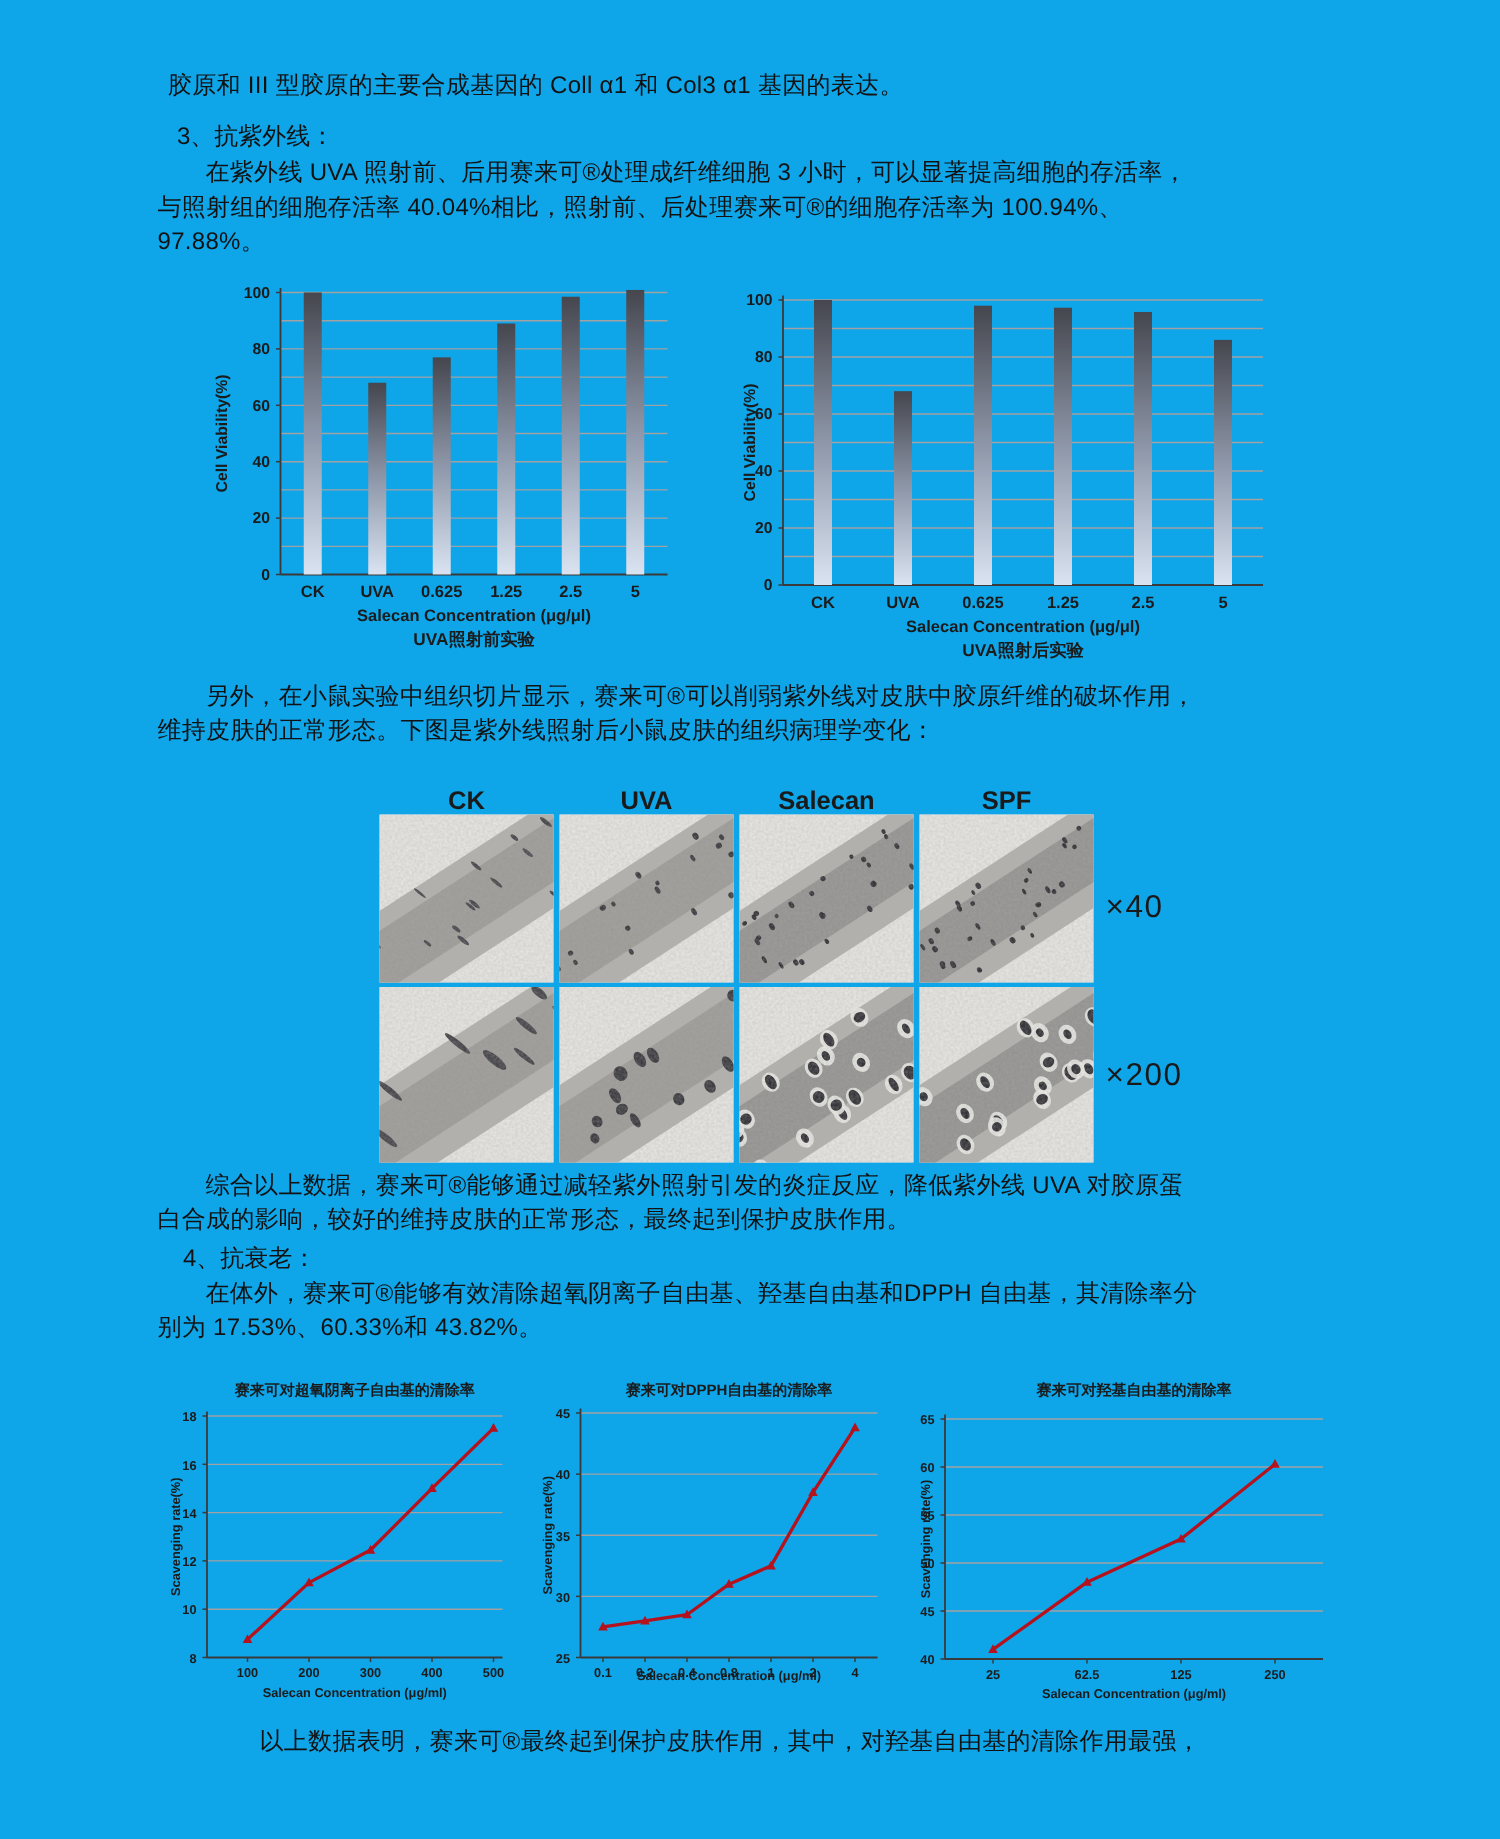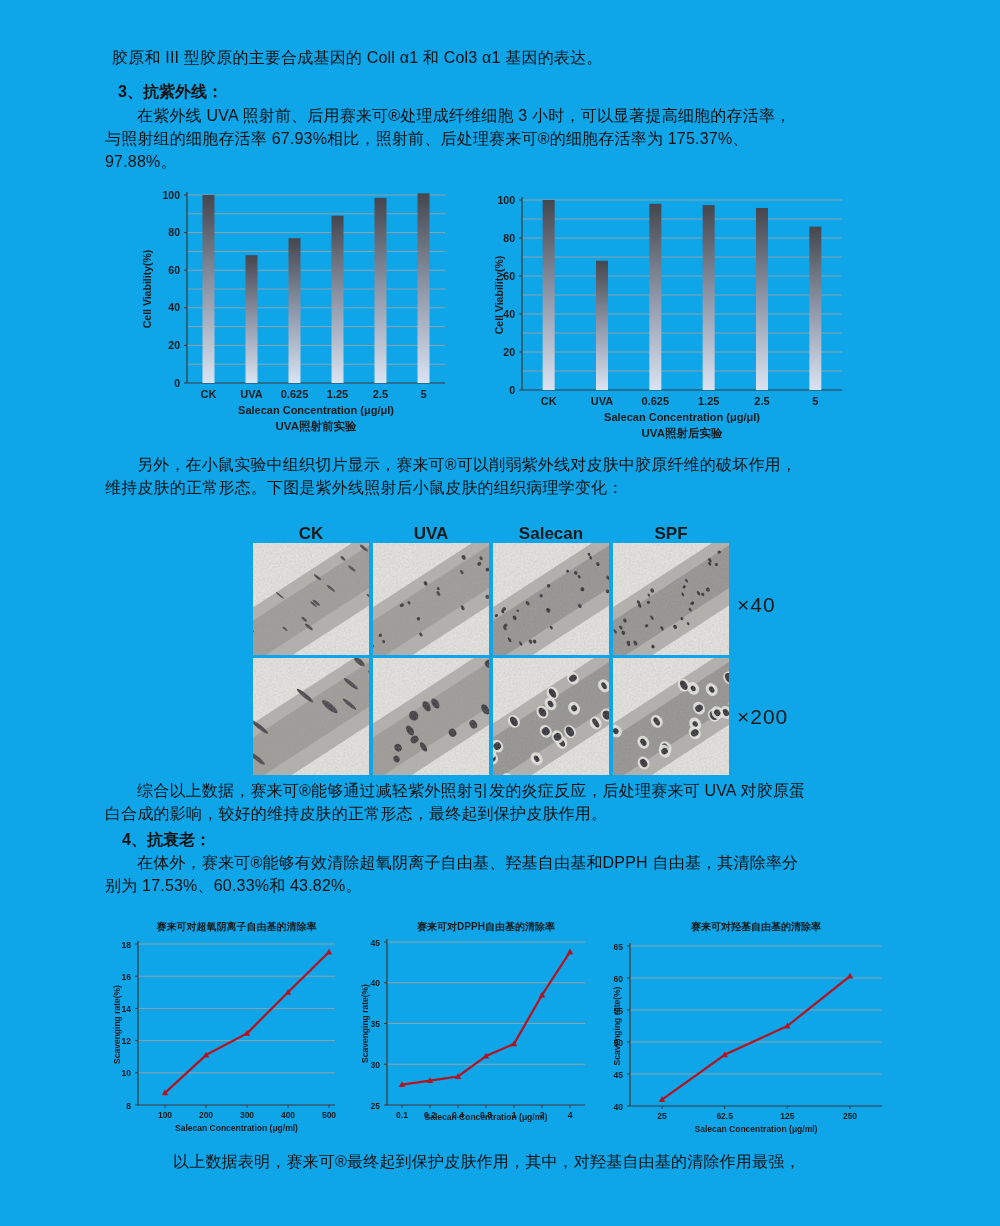--- a/index.html
+++ b/index.html
@@ -3,41 +3,41 @@
 <meta charset="utf-8">
 <style>
   *{margin:0;padding:0;box-sizing:border-box}
   html,body{background:#ffffff}
   .page{position:relative;width:1000px;height:1226px;background:#0ea5e9;
         font-family:"Liberation Sans",sans-serif;color:#121212;overflow:hidden}
   .para{position:absolute;font-size:16px;line-height:23px;white-space:pre-line;
         font-weight:500;letter-spacing:.2px}
   .indent{text-indent:2em}
   .indent-wide{text-indent:4.25em}
-  .heading{position:absolute;font-size:16px;line-height:23px;font-weight:700}
+  .heading{position:absolute;font-size:16px;line-height:23px;font-weight:400}
   svg.chart{position:absolute;overflow:visible}
   svg.chart text{font-family:"Liberation Sans",sans-serif}
   .hist{position:absolute;left:253px;top:524px;width:520px;height:255px}
   .hist-header{position:absolute;top:0;width:116px;text-align:center;
                font-size:17px;font-weight:bold;color:#1a1a1a}
   .micro{position:absolute;display:block;background:#e9e8e4}
   .mag{position:absolute;left:484px;font-size:21px;font-weight:normal;color:#1a1a1a;
        letter-spacing:1px}
 </style>
 </head>
 <body>
 
 <div class="page">
 
   <p class="para" style="left:112px;top:46px;width:800px">胶原和 III 型胶原的主要合成基因的 Coll α1 和 Col3 α1 基因的表达。</p>
 
   <p class="heading" style="left:118px;top:80px">3、抗紫外线：</p>
 
   <p class="para indent" style="left:105px;top:104px;width:810px">在紫外线 UVA 照射前、后用赛来可®处理成纤维细胞 3 小时，可以显著提高细胞的存活率，
-与照射组的细胞存活率 67.93%相比，照射前、后处理赛来可®的细胞存活率为 175.37%、
+与照射组的细胞存活率 40.04%相比，照射前、后处理赛来可®的细胞存活率为 100.94%、
 97.88%。</p>
 
   <svg class="chart" style="left:125px;top:185px;width:360px;height:260px" viewBox="0 0 360 260">
       <line x1="62" y1="179.2" x2="320" y2="179.2" stroke="#a2a2a2" stroke-width="0.9"></line>
       <line x1="62" y1="160.4" x2="320" y2="160.4" stroke="#a2a2a2" stroke-width="0.9"></line>
       <line x1="62" y1="141.6" x2="320" y2="141.6" stroke="#a2a2a2" stroke-width="0.9"></line>
       <line x1="62" y1="122.8" x2="320" y2="122.8" stroke="#a2a2a2" stroke-width="0.9"></line>
       <line x1="62" y1="104" x2="320" y2="104" stroke="#a2a2a2" stroke-width="0.9"></line>
       <line x1="62" y1="85.2" x2="320" y2="85.2" stroke="#a2a2a2" stroke-width="0.9"></line>
       <line x1="62" y1="66.4" x2="320" y2="66.4" stroke="#a2a2a2" stroke-width="0.9"></line>
@@ -492,21 +492,21 @@
             <feColorMatrix type="matrix" values="0 0 0 0 0.42  0 0 0 0 0.42  0 0 0 0 0.40  0 0 0 0.45 0"></feColorMatrix>
           </filter>
         </defs>
         <rect x="0" y="0" width="116" height="117" filter="url(#nz63)"></rect>
       </svg>
 
     <div class="mag" style="top:69px">×40</div>
     <div class="mag" style="top:181px">×200</div>
   </div>
 
-  <p class="para indent" style="left:105px;top:779px;width:810px">综合以上数据，赛来可®能够通过减轻紫外照射引发的炎症反应，后处理赛来可 UVA 对胶原蛋
+  <p class="para indent" style="left:105px;top:779px;width:810px">综合以上数据，赛来可®能够通过减轻紫外照射引发的炎症反应，降低紫外线 UVA 对胶原蛋
 白合成的影响，较好的维持皮肤的正常形态，最终起到保护皮肤作用。</p>
 
   <p class="heading" style="left:122px;top:828px">4、抗衰老：</p>
 
   <p class="para indent" style="left:105px;top:851px;width:810px">在体外，赛来可®能够有效清除超氧阴离子自由基、羟基自由基和DPPH 自由基，其清除率分
 别为 17.53%、60.33%和 43.82%。</p>
 
   <svg class="chart" style="left:110px;top:916px;width:245px;height:232px" viewBox="0 0 245 232">
       <line x1="28" y1="156.8" x2="225" y2="156.8" stroke="#a2a2a2" stroke-width="0.9"></line>
       <line x1="28" y1="124.6" x2="225" y2="124.6" stroke="#a2a2a2" stroke-width="0.9"></line>

